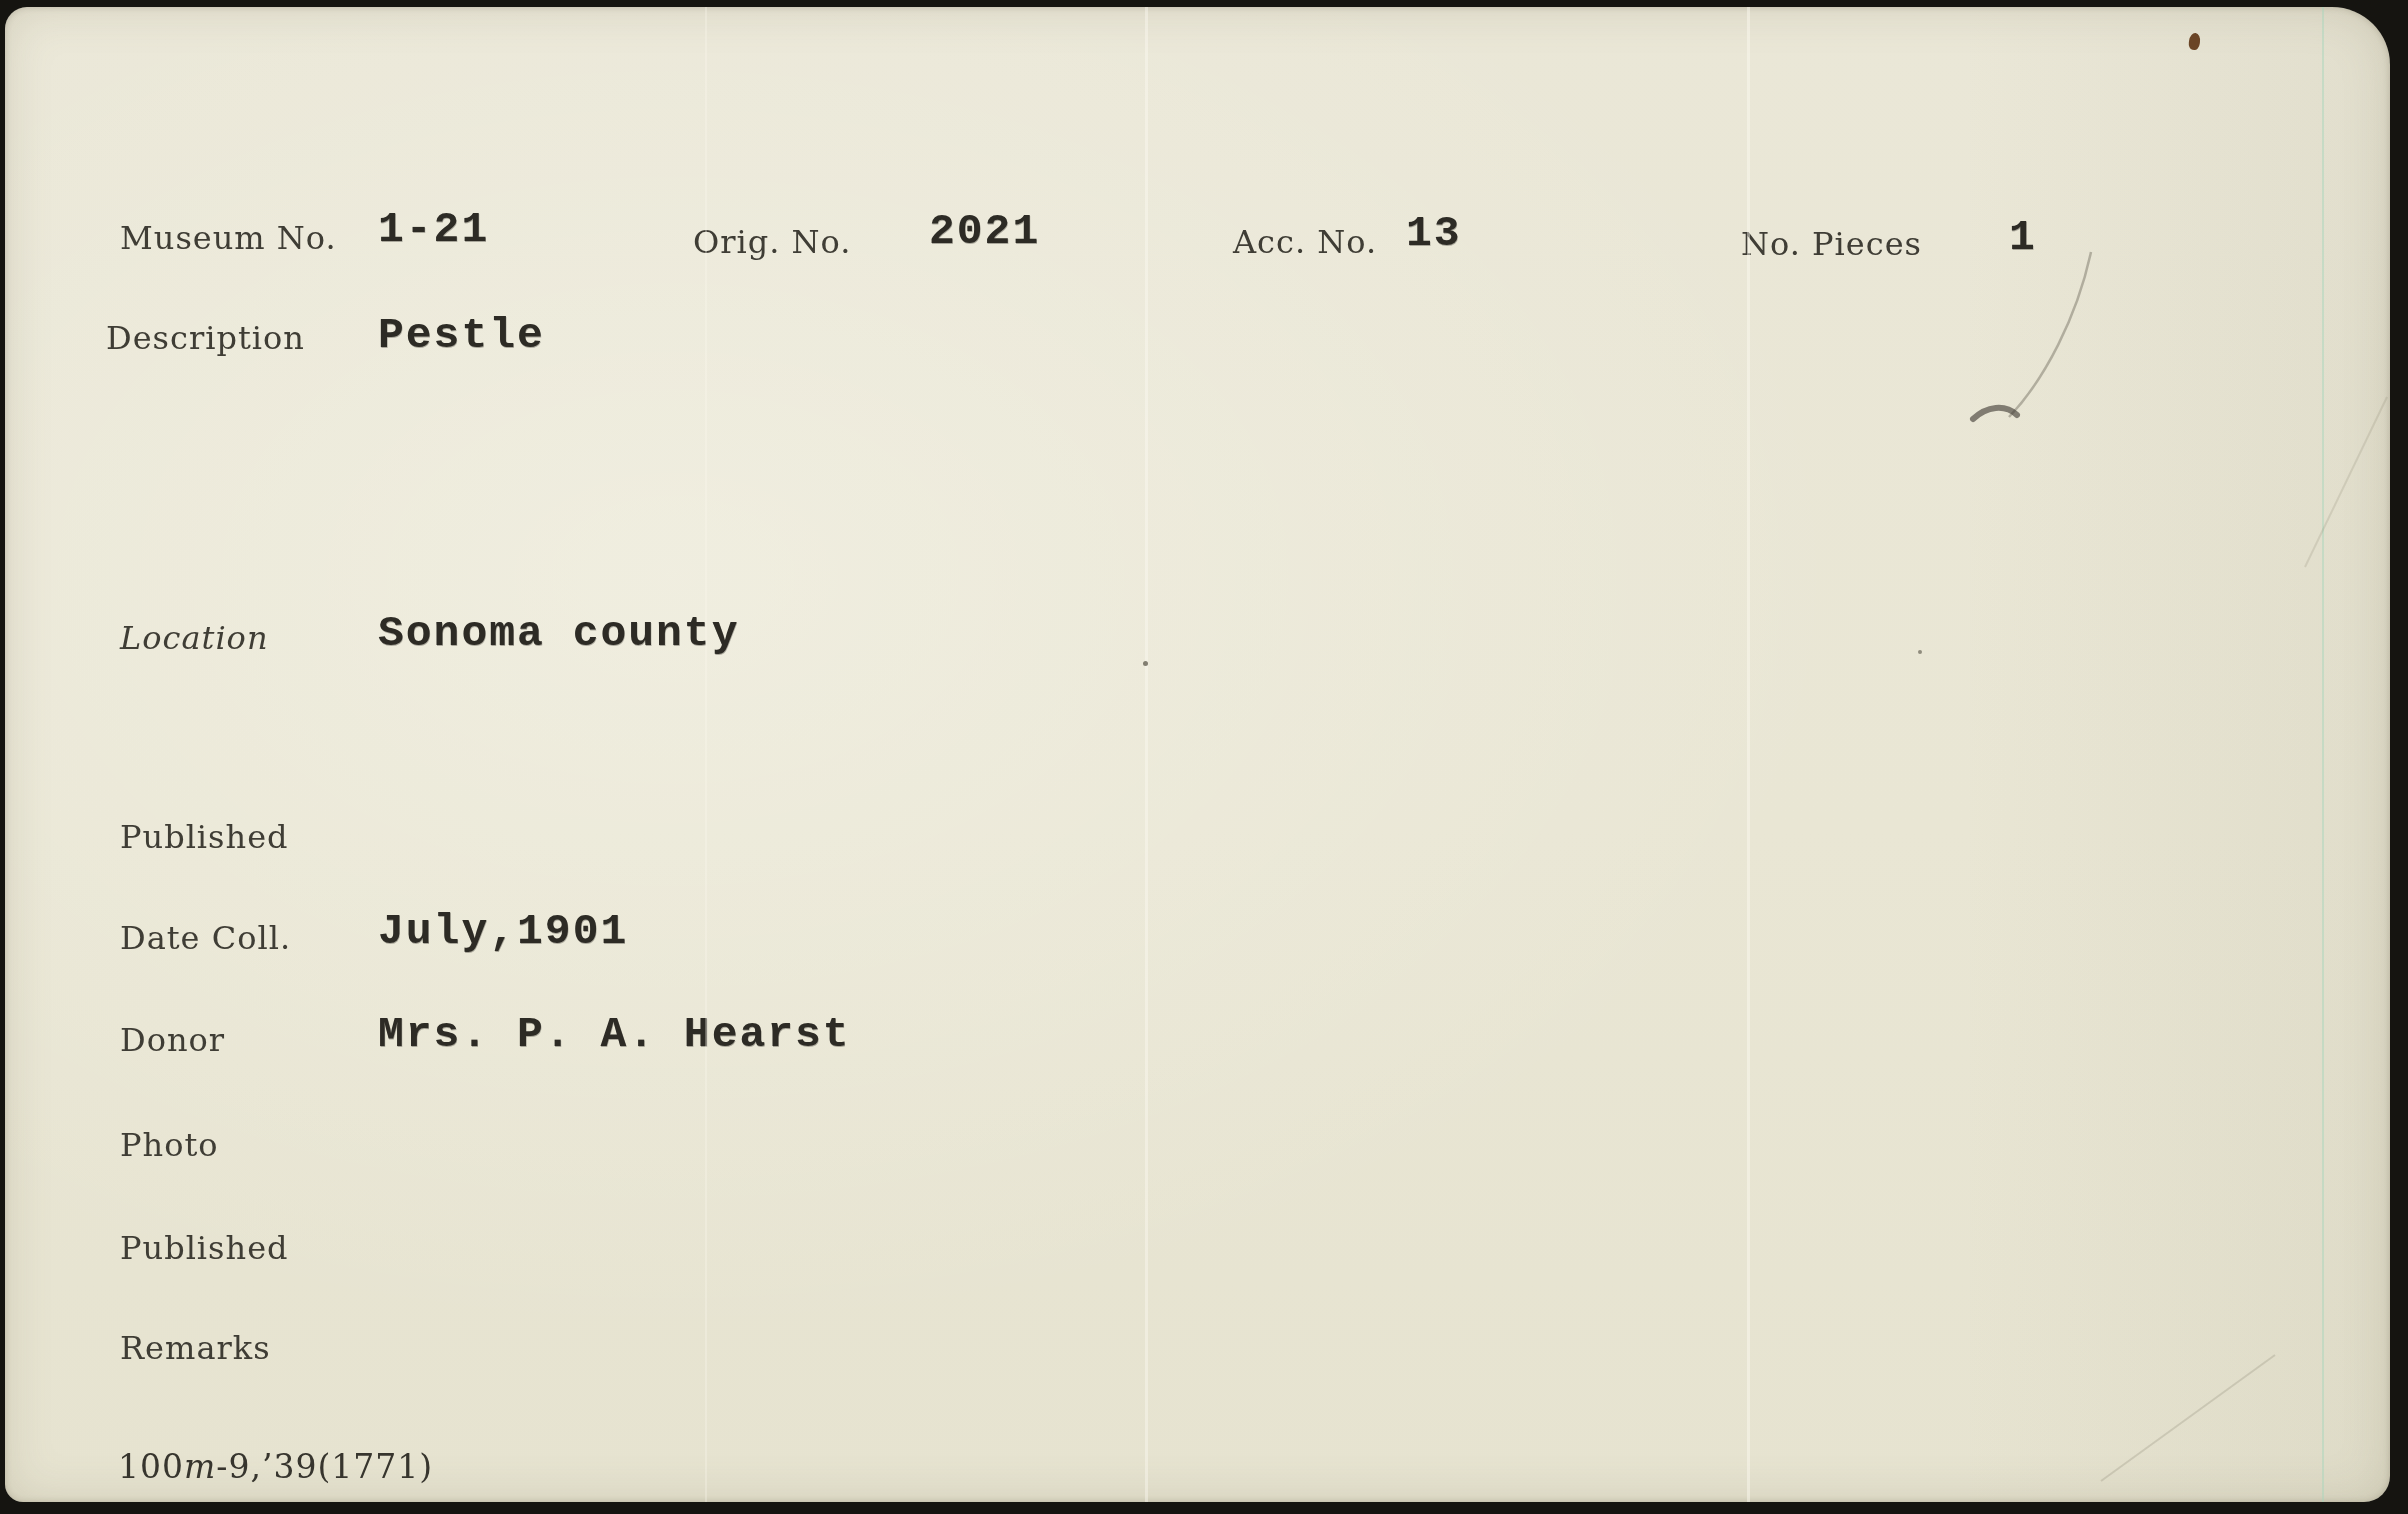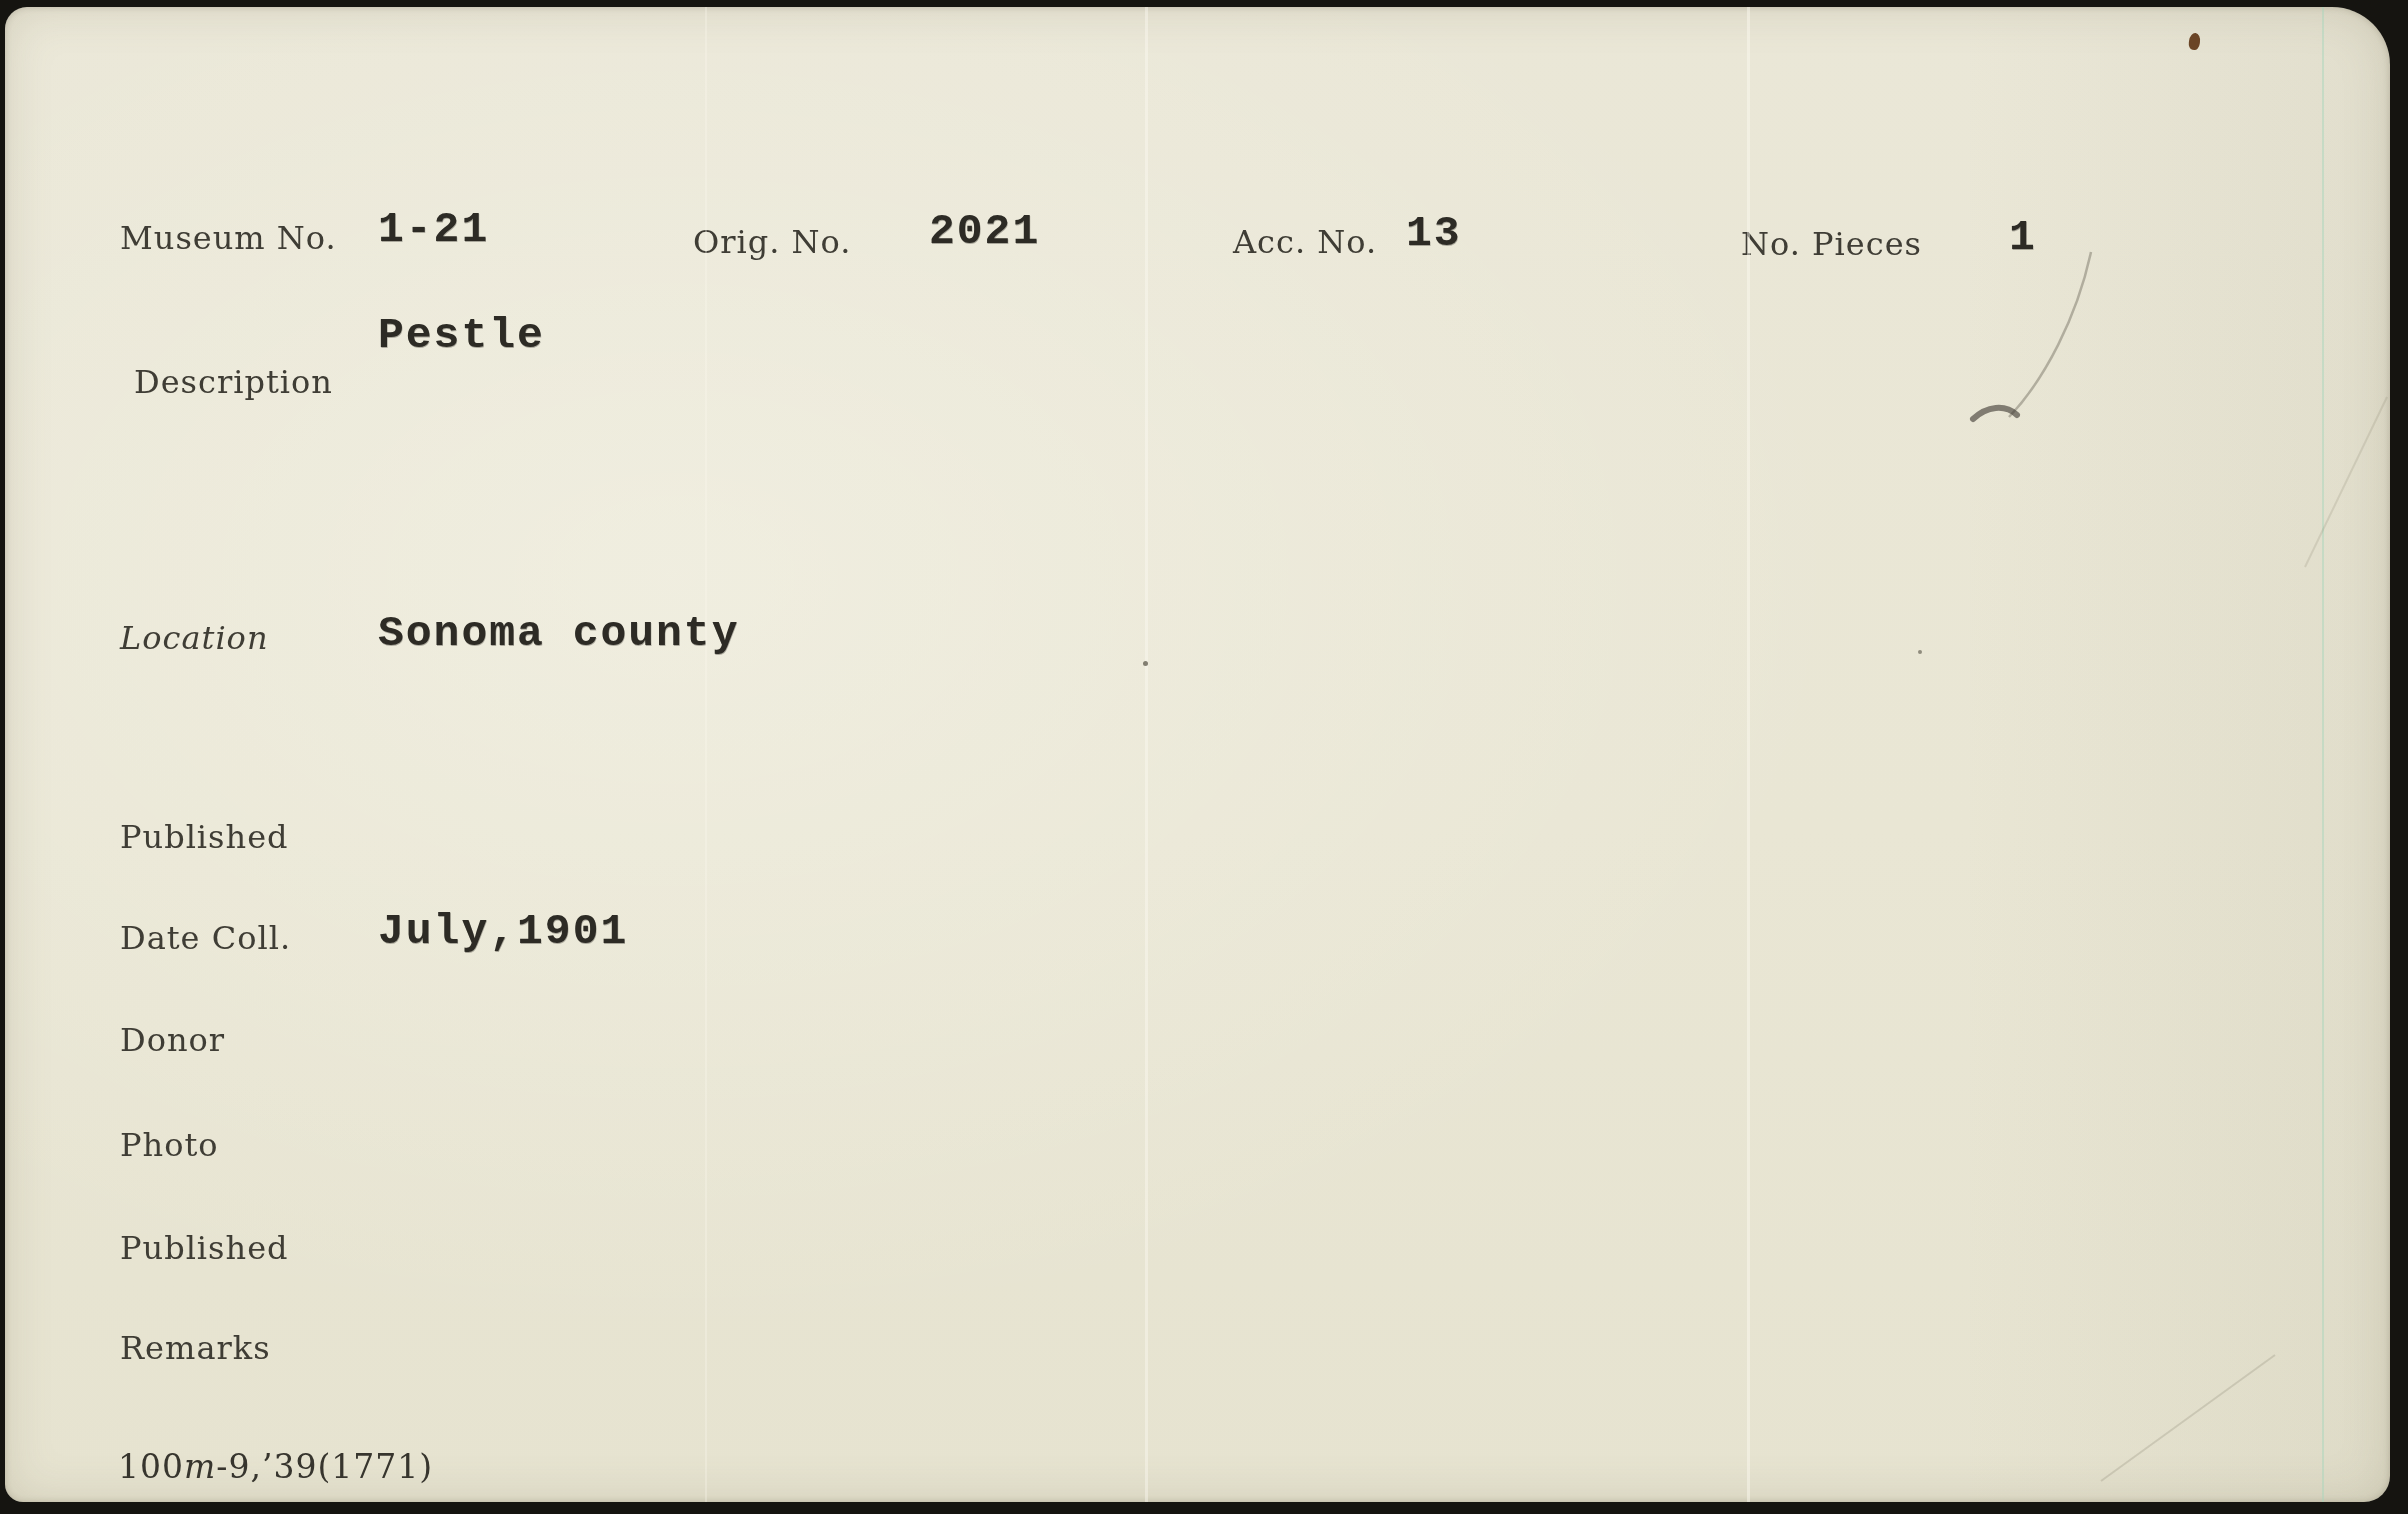--- a/index.html
+++ b/index.html
@@ -41,21 +41,21 @@
   
   #museum-no-label{left:115px;top:208px;}
   #museum-no-value{left:357px;top:198px;}
   #orig-no-label{left:688px;top:212px;}
   #orig-no-value{left:908px;top:200px;}
   #acc-no-label{left:1228px;top:212px;}
   #acc-no-value{left:1385px;top:202px;}
   #no-pieces-label{left:1736px;top:214px;}
   #no-pieces-value{left:1988px;top:206px;}
   
-  #description-label{left:129px;top:308px;margin-top:44px;}
+  #description-label{left:101px;top:308px;}
   #description-value{left:357px;top:304px;}
   #location-label{left:115px;top:608px;font-style:italic;}
   #location-value{left:357px;top:602px;}
   #collector-label{left:115px;top:807px;}
   #collector-value{left:357px;top:800px;}
   #date-coll-label{left:115px;top:908px;}
   #date-coll-value{left:357px;top:900px;}
   #donor-label{left:115px;top:1010px;}
   #donor-value{left:357px;top:1003px;}
   #photo-label{left:115px;top:1115px;}
@@ -103,20 +103,21 @@
 
     <span class="lbl" id="location-label">Location</span>
     <span class="val" id="location-value">Sonoma county</span>
 
     <span class="lbl" id="collector-label">Published</span>
 
     <span class="lbl" id="date-coll-label">Date Coll.</span>
     <span class="val" id="date-coll-value">July,1901</span>
 
     <span class="lbl" id="donor-label">Donor</span>
+    <span class="val" id="donor-value">Mrs. P. A. Hearst</span>
 
     <span class="lbl" id="photo-label">Photo</span>
     <span class="lbl" id="published-label">Published</span>
     <span class="lbl" id="remarks-label">Remarks</span>
 
     <span id="form-number"><span>100</span><span class="it">m</span><span>-9,’39(1771)</span></span>
 
     <div class="streak" id="streak-1"></div>
     <div class="streak" id="streak-2"></div>
     <div class="streak" id="streak-3"></div>

